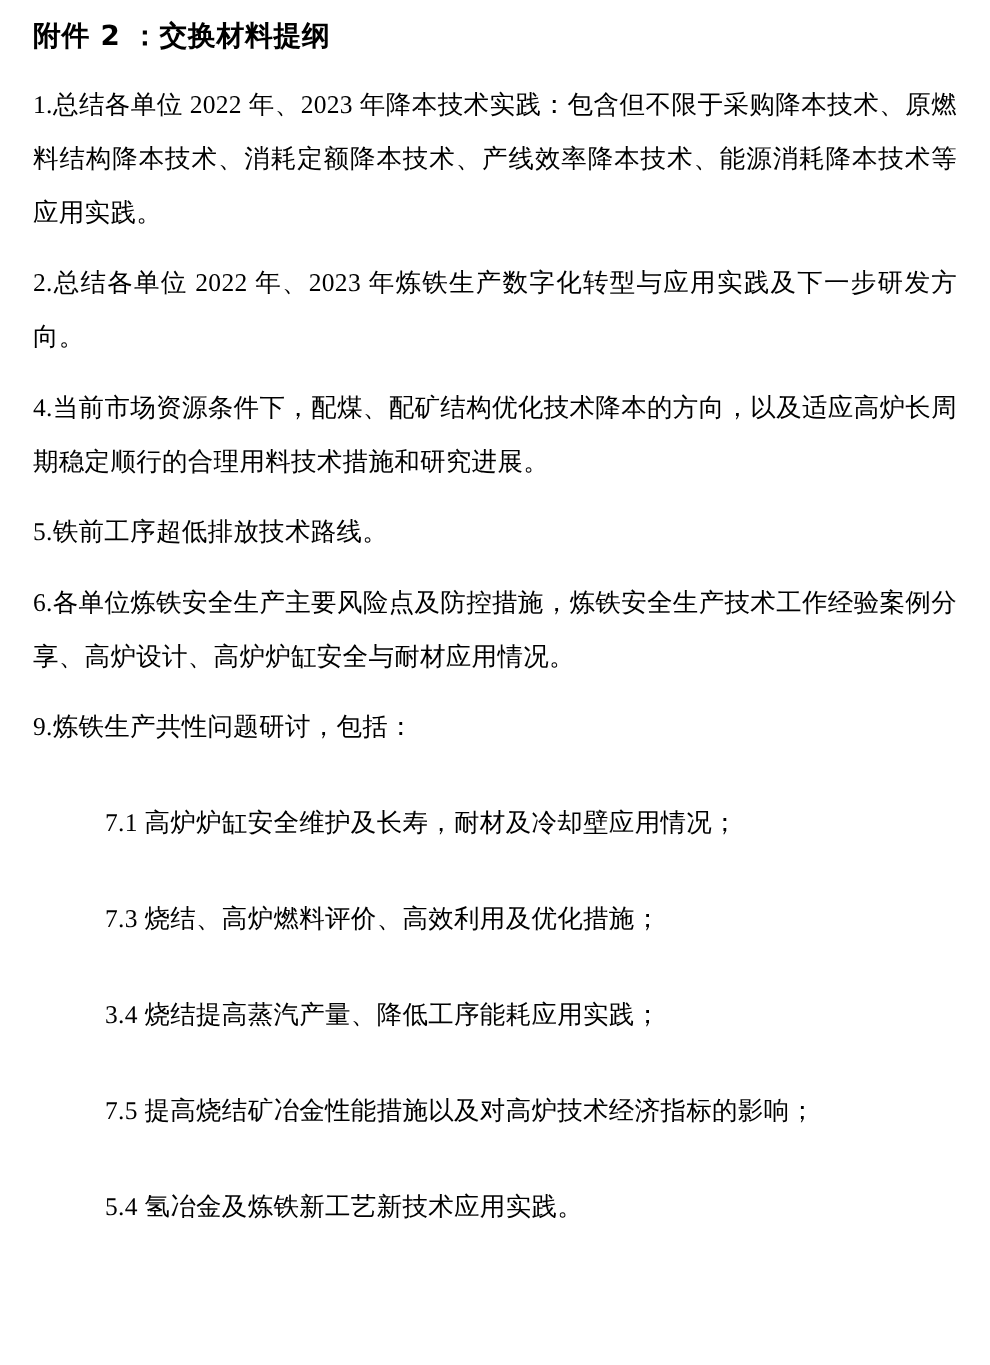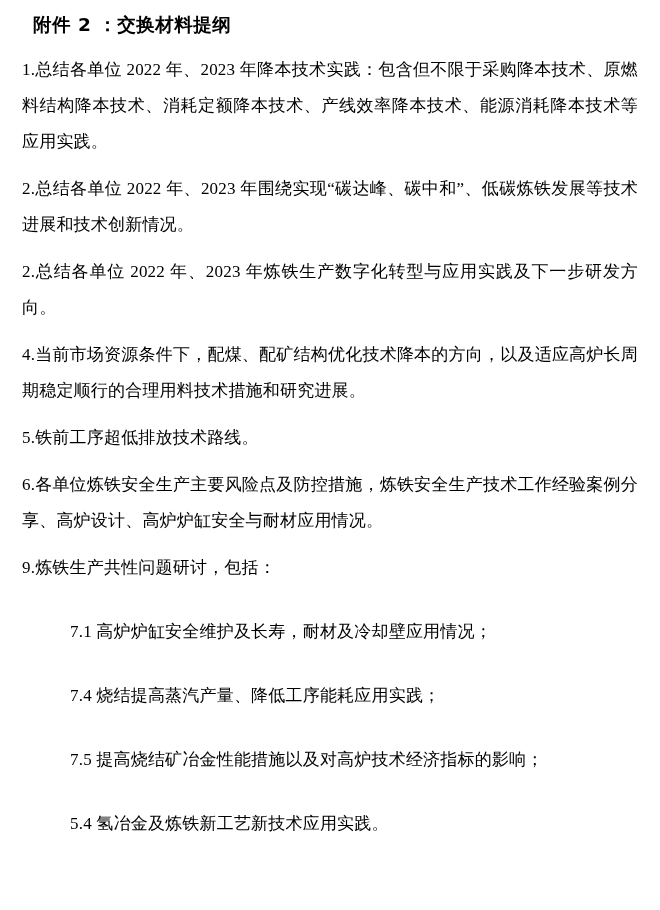--- a/index.html
+++ b/index.html
@@ -20,21 +20,21 @@
     box-sizing: border-box;
     padding: 8px 22px 0 22px;
     position: relative;
   }
   .doc-title {
     font-family: "DejaVu Sans", "Liberation Sans", sans-serif;
     font-weight: bold;
     font-size: 18.5px;
     letter-spacing: 0.5px;
     line-height: 1.4;
-    margin: 4px 0 14px 11px;
+    margin: 4px 0 14px 0;
     white-space: pre;
   }
   .para {
     font-size: 17px;
     line-height: 36px;
     margin: 0 0 11px 0;
     text-align: justify;
     text-justify: inter-ideograph;
     letter-spacing: 0.2px;
   }
@@ -47,24 +47,24 @@
     margin-bottom: 0;
   }
 </style>
 </head>
 <body>
 
 <div class="page">
   <h1 class="doc-title">附件 2 ：交换材料提纲</h1>
   <div class="body-content">
       <p class="para">1.总结各单位 2022 年、2023 年降本技术实践：包含但不限于采购降本技术、原燃料结构降本技术、消耗定额降本技术、产线效率降本技术、能源消耗降本技术等应用实践。</p>
-      <p class="para">2.总结各单位 2022 年、2023 年围绕实现“碳达峰、碳中和”、低碳炼铁发展等技术进展和技术创新情况。</p>
       <p class="para">2.总结各单位 2022 年、2023 年炼铁生产数字化转型与应用实践及下一步研发方向。</p>
       <p class="para">4.当前市场资源条件下，配煤、配矿结构优化技术降本的方向，以及适应高炉长周期稳定顺行的合理用料技术措施和研究进展。</p>
       <p class="para">5.铁前工序超低排放技术路线。</p>
       <p class="para">6.各单位炼铁安全生产主要风险点及防控措施，炼铁安全生产技术工作经验案例分享、高炉设计、高炉炉缸安全与耐材应用情况。</p>
       <p class="para">9.炼铁生产共性问题研讨，包括：</p>
       <p class="para indented">7.1 高炉炉缸安全维护及长寿，耐材及冷却壁应用情况；</p>
-      <p class="para indented">7.4 烧结提高蒸汽产量、降低工序能耗应用实践；</p>
+      <p class="para indented">7.3 烧结、高炉燃料评价、高效利用及优化措施；</p>
+      <p class="para indented">3.4 烧结提高蒸汽产量、降低工序能耗应用实践；</p>
       <p class="para indented">7.5 提高烧结矿冶金性能措施以及对高炉技术经济指标的影响；</p>
       <p class="para indented">5.4 氢冶金及炼铁新工艺新技术应用实践。</p>
     </div>
 </div>
 
 </body></html>

